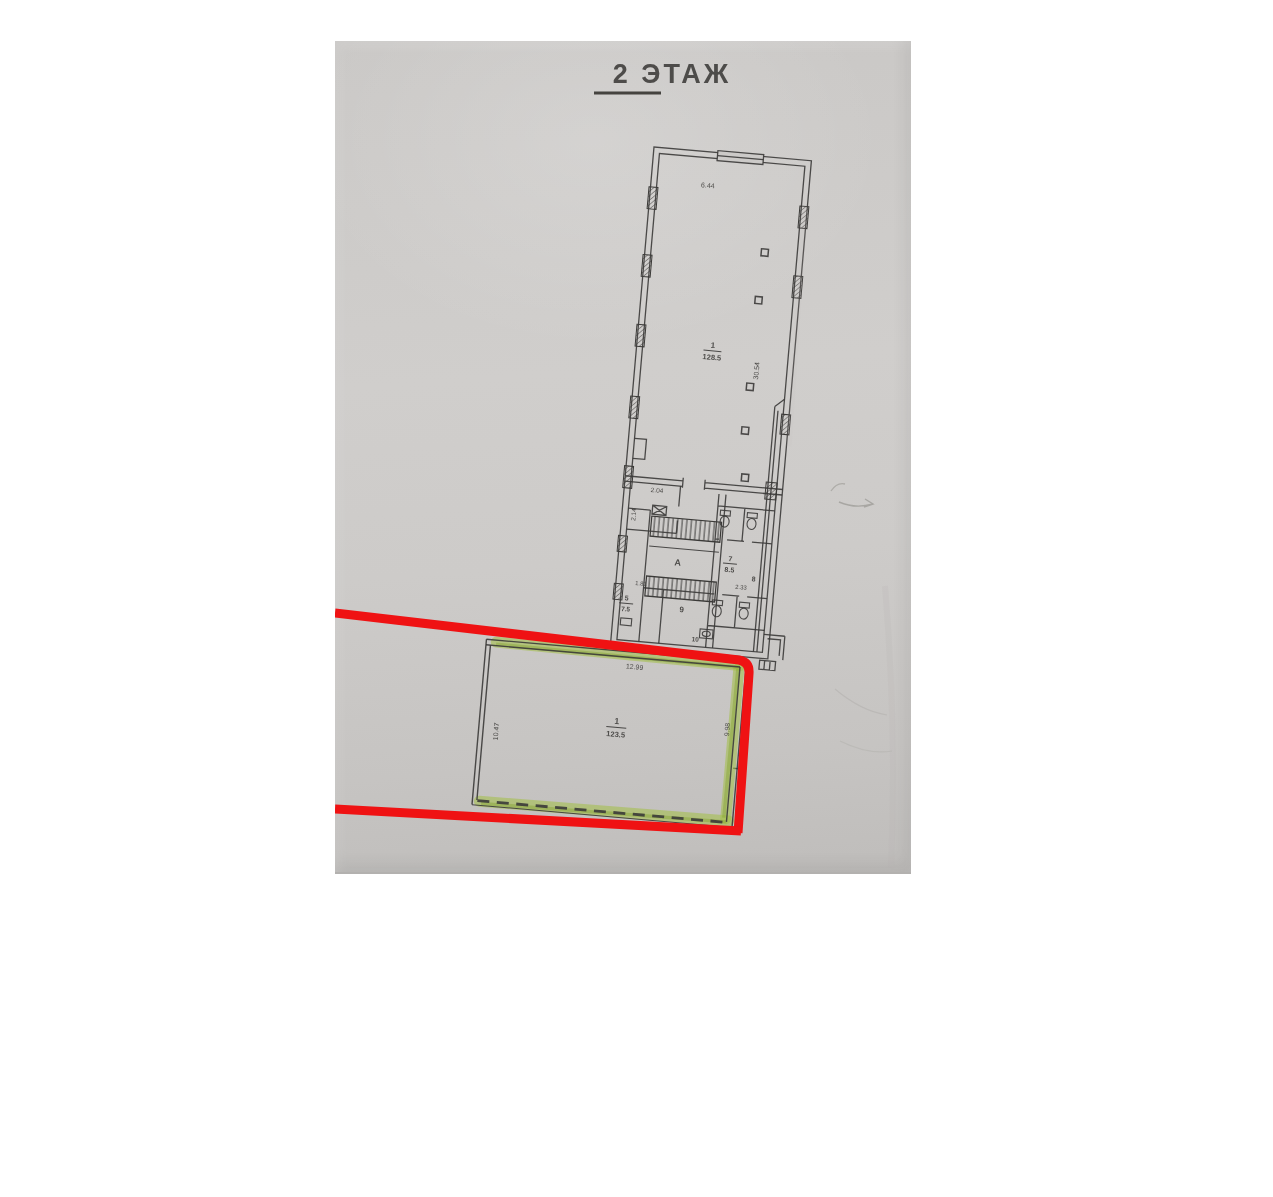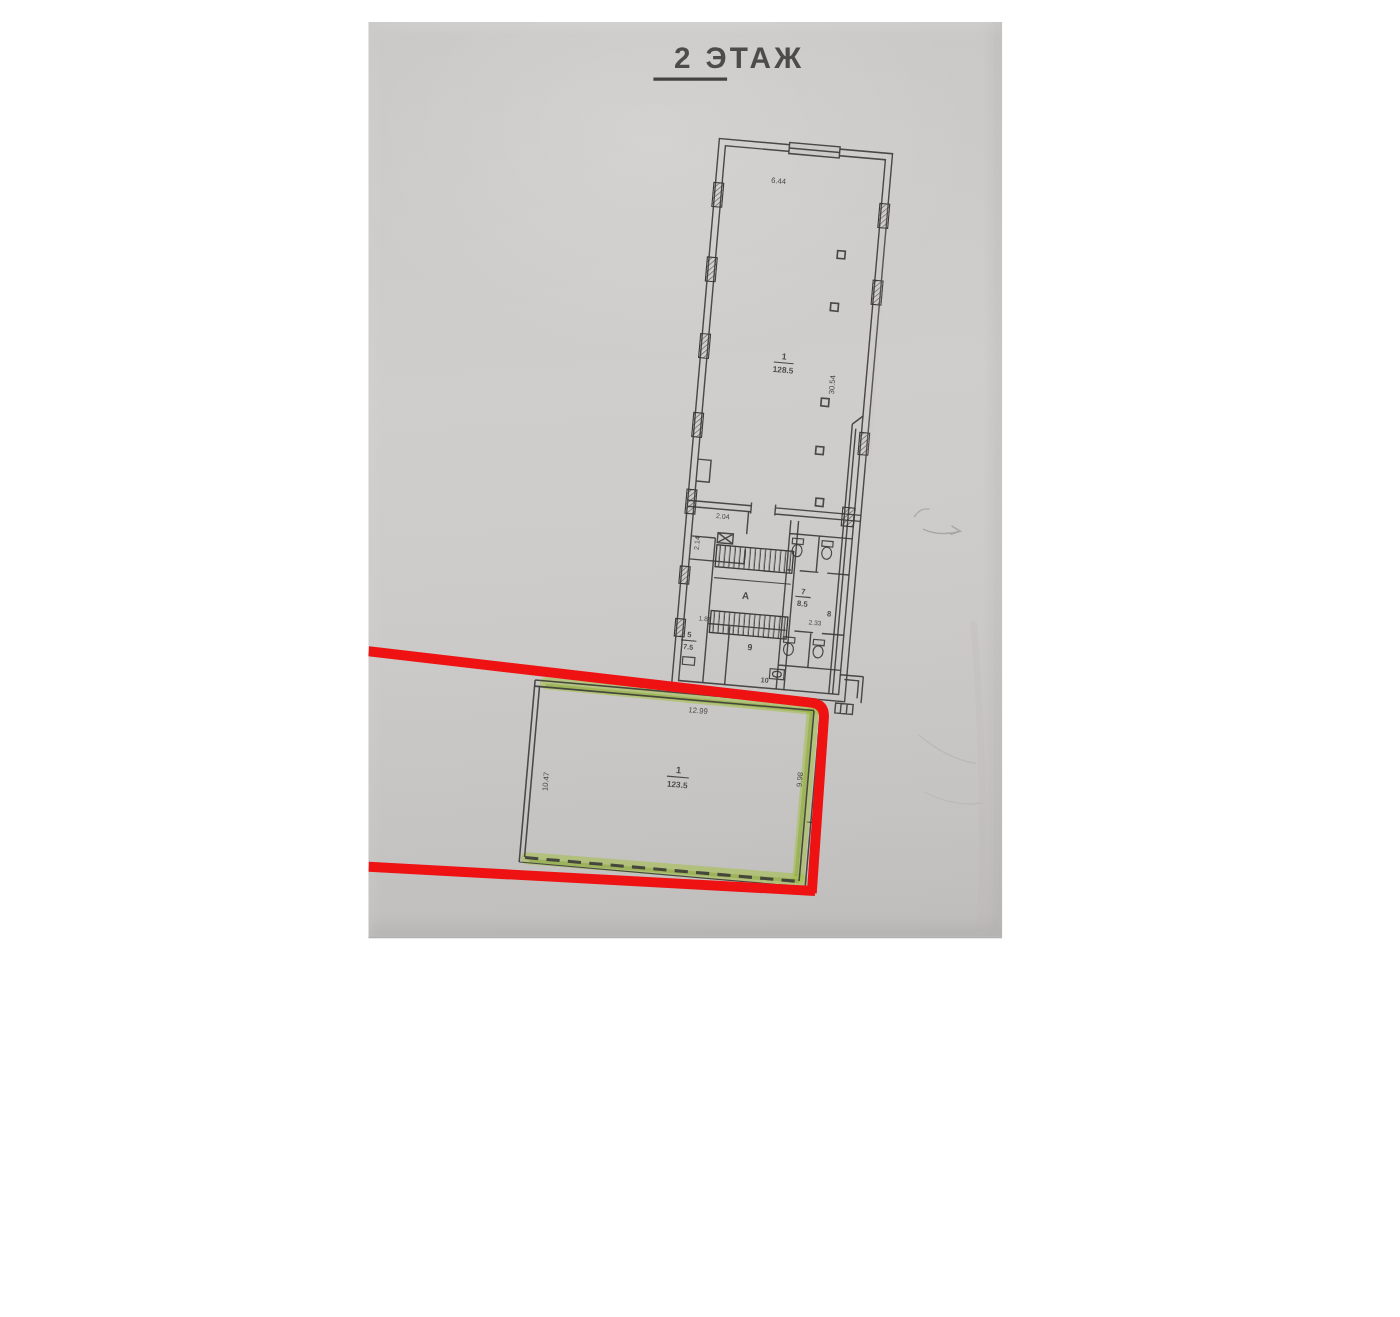--- a/index.html
+++ b/index.html
@@ -1,18 +1,18 @@
 <!DOCTYPE html>
 <html><head>
 <meta charset="utf-8">
 <style>
   html,body{margin:0;padding:0;background:#ffffff;}
   .canvas{position:relative;width:1273px;height:1197px;background:#ffffff;overflow:hidden;
           font-family:"Liberation Sans",sans-serif;}
-  .paper{position:absolute;left:335px;top:20px;width:576px;height:831px;
+  .paper{position:absolute;left:335px;top:41px;width:576px;height:831px;
          background:
            radial-gradient(ellipse 420px 300px at 45% 12%, rgba(255,255,255,.16), rgba(255,255,255,0) 70%),
            linear-gradient(176deg,#cac8c6 0%,#d0cecc 40%,#cdcbc9 62%,#c6c4c2 85%,#bfbdbb 100%);
          box-shadow: inset -5px -7px 16px rgba(0,0,0,.07), inset 3px 4px 12px rgba(255,255,255,.18);
          border-bottom:2px solid #b3b1af;}
   svg{display:block;}
   text{font-family:"Liberation Sans",sans-serif;fill:#3b3a38;fill-opacity:.88;}
   .ink{stroke:#3b3a38;stroke-opacity:.9;fill:none;}
 </style>
 </head>

